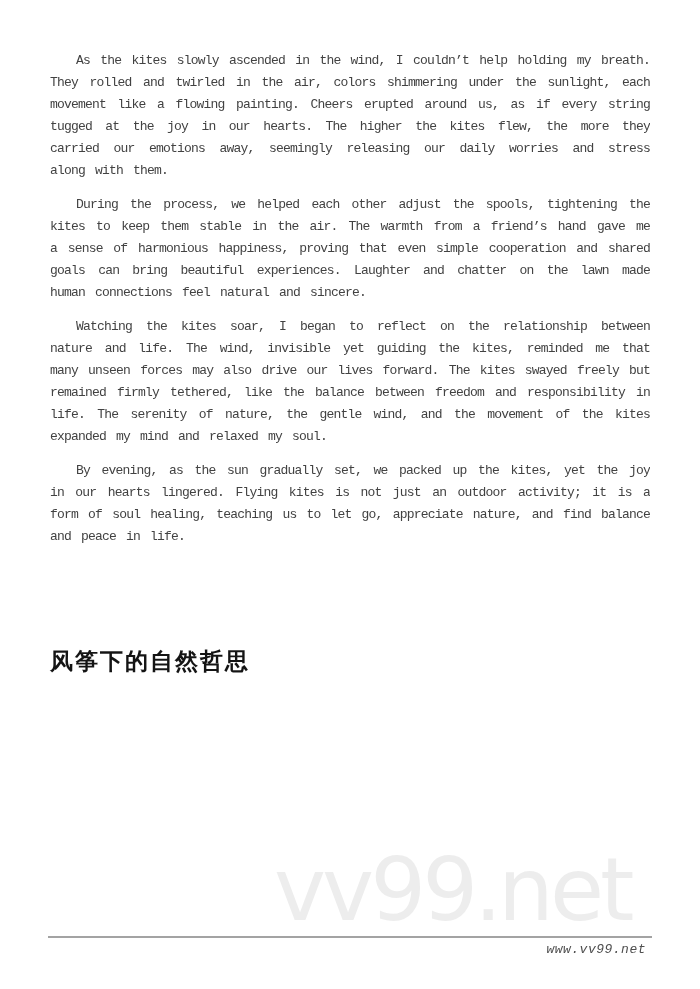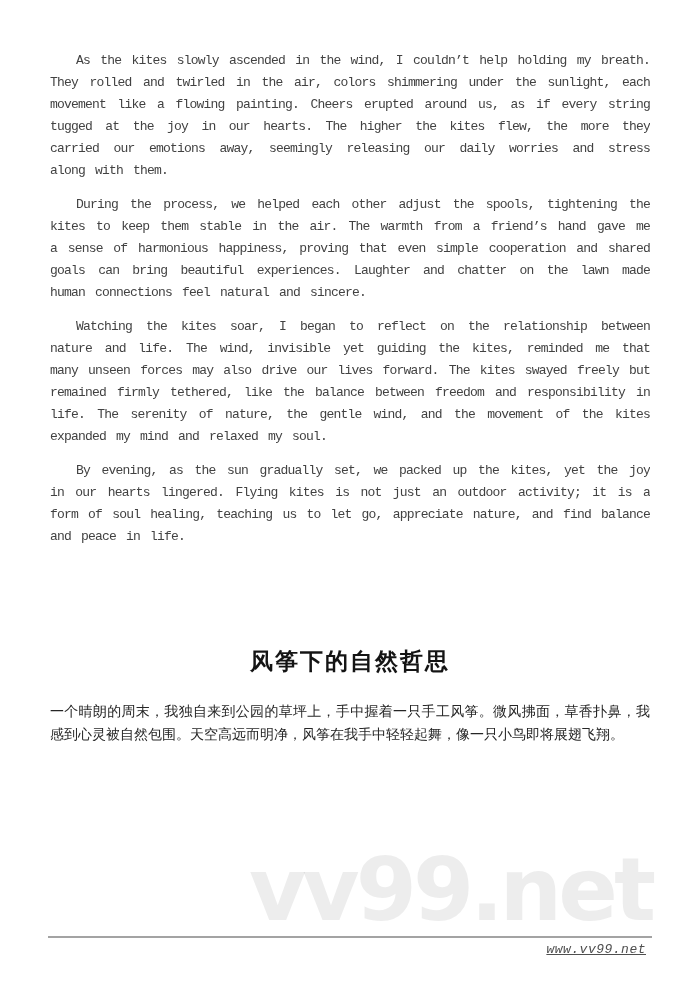--- a/index.html
+++ b/index.html
@@ -11,25 +11,25 @@
     position: relative;
     width: 700px;
     height: 989px;
     margin: 0 auto;
     background: #ffffff;
     overflow: hidden;
   }
   
   .watermark-large {
     position: absolute;
-    left: 249px;
+    left: 274px;
     top: 838px;
     z-index: 0;
     font-family: "DejaVu Sans", sans-serif;
-    font-weight: bold;
+    font-weight: normal;
     font-size: 88px;
     letter-spacing: -4px;
     color: rgba(60, 60, 60, 0.09);
     white-space: nowrap;
     user-select: none;
   }
   .content {
     position: absolute;
     left: 50px;
     top: 50px;
@@ -56,21 +56,21 @@
     text-indent: 0;
   }
   .article-title {
     margin: 52px 0 0 0;
     font-family: "Liberation Serif", "DejaVu Serif", serif;
     font-size: 23px;
     line-height: 30px;
     font-weight: bold;
     letter-spacing: 2px;
     color: #141414;
-    text-align: center;
+    text-align: left;
   }
   .chinese-section {
     margin-top: 23px;
   }
   .zh-para {
     margin: 0 0 12px 0;
     font-family: "Liberation Serif", "DejaVu Serif", serif;
     font-size: 14px;
     line-height: 23px;
     color: #262626;
@@ -92,21 +92,20 @@
   .footer-url {
     position: absolute;
     top: 942px;
     right: 54px;
     z-index: 2;
     font-family: "Liberation Mono", "DejaVu Sans Mono", monospace;
     font-style: italic;
     font-size: 13px;
     letter-spacing: 0.5px;
     color: #4f4f4f;
-    text-decoration: underline;
   }
 </style>
 </head>
 <body>
 
 <div class="page">
 
   <div class="watermark-large">vv99.net</div>
 
   <div class="content">
@@ -114,21 +113,20 @@
     <section class="english-section">
       <p class="en-para">As the kites slowly ascended in the wind, I couldn’t help holding my breath. They rolled and twirled in the air, colors shimmering under the sunlight, each movement like a flowing painting. Cheers erupted around us, as if every string tugged at the joy in our hearts. The higher the kites flew, the more they carried our emotions away, seemingly releasing our daily worries and stress along with them.</p>
       <p class="en-para">During the process, we helped each other adjust the spools, tightening the kites to keep them stable in the air. The warmth from a friend’s hand gave me a sense of harmonious happiness, proving that even simple cooperation and shared goals can bring beautiful experiences. Laughter and chatter on the lawn made human connections feel natural and sincere.</p>
       <p class="en-para">Watching the kites soar, I began to reflect on the relationship between nature and life. The wind, invisible yet guiding the kites, reminded me that many unseen forces may also drive our lives forward. The kites swayed freely but remained firmly tethered, like the balance between freedom and responsibility in life. The serenity of nature, the gentle wind, and the movement of the kites expanded my mind and relaxed my soul.</p>
       <p class="en-para">By evening, as the sun gradually set, we packed up the kites, yet the joy in our hearts lingered. Flying kites is not just an outdoor activity; it is a form of soul healing, teaching us to let go, appreciate nature, and find balance and peace in life.</p>
     </section>
 
     <h1 class="article-title">风筝下的自然哲思</h1>
 
     <section class="chinese-section">
-      <p class="zh-para no-indent">一个晴朗的周末，我独自来到公园的草坪上，手中握着一只手工风筝。微风拂面，草香扑鼻，我感到心灵被自然包围。天空高远而明净，风筝在我手中轻轻起舞，像一只小鸟即将展翅飞翔。</p>
     </section>
 
   </div>
 
   <div class="footer-divider"></div>
 
   <div class="footer-url">www.vv99.net</div>
 
 </div>
 

